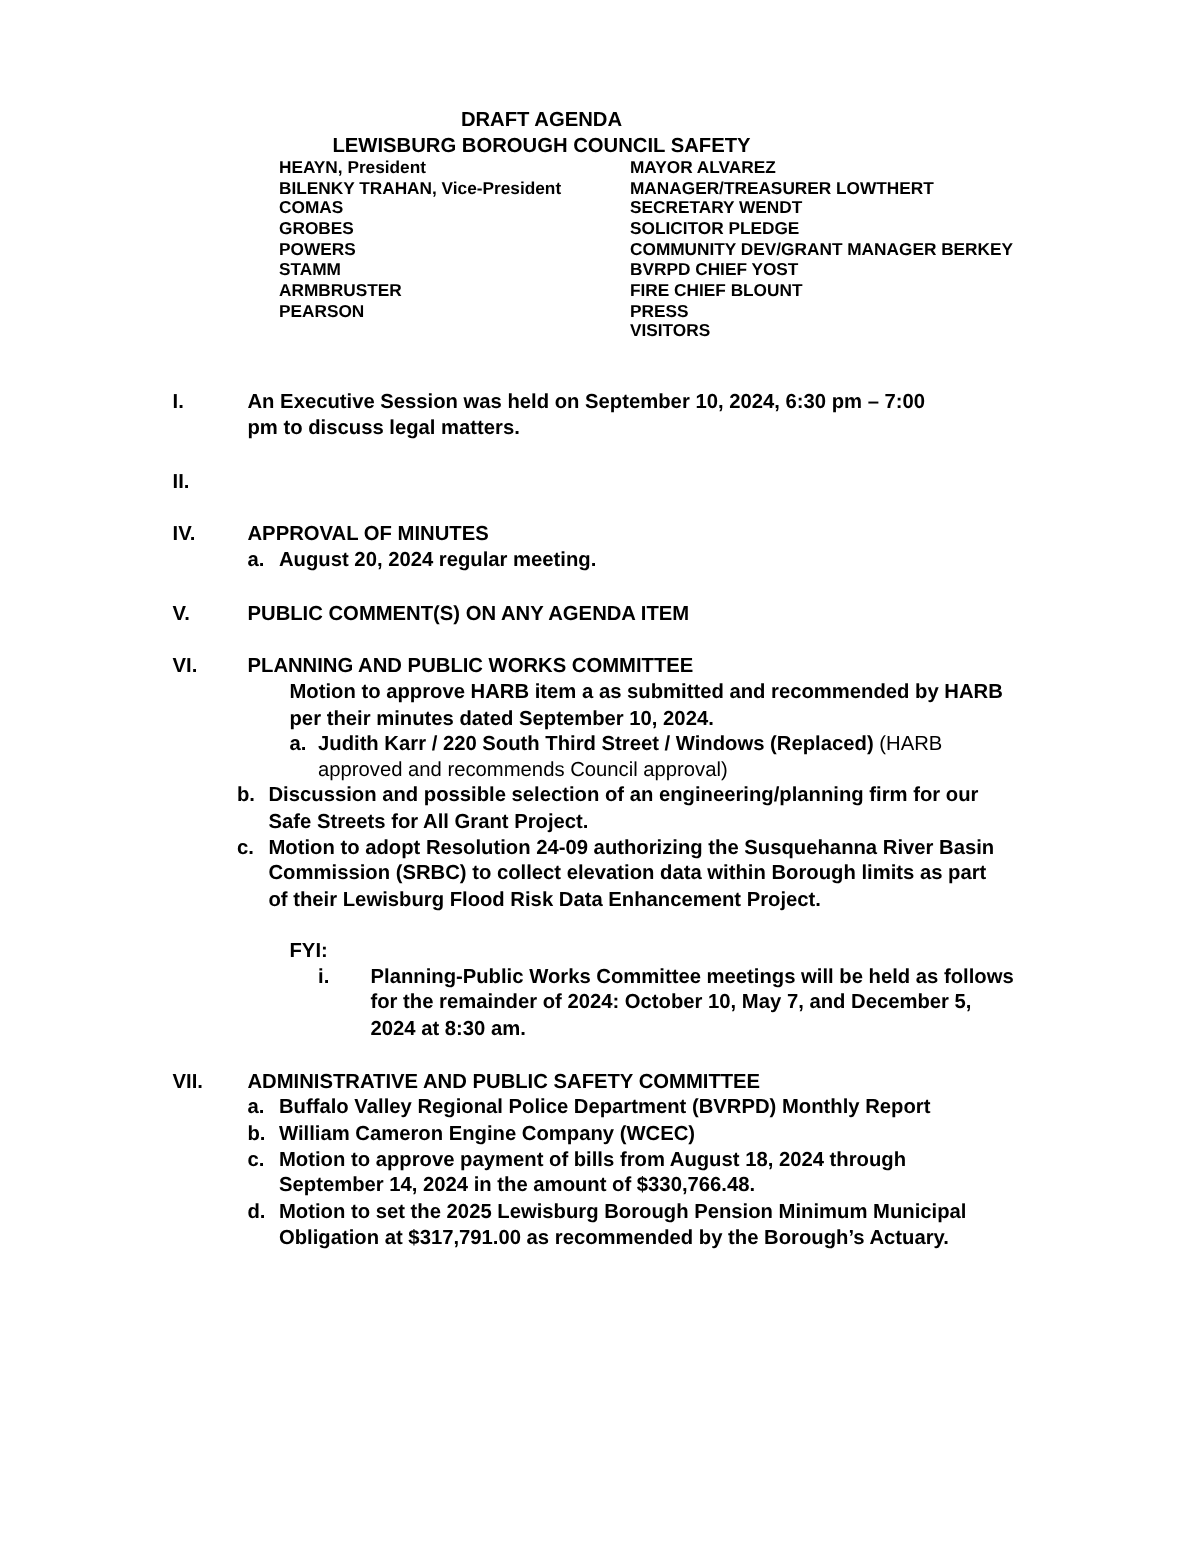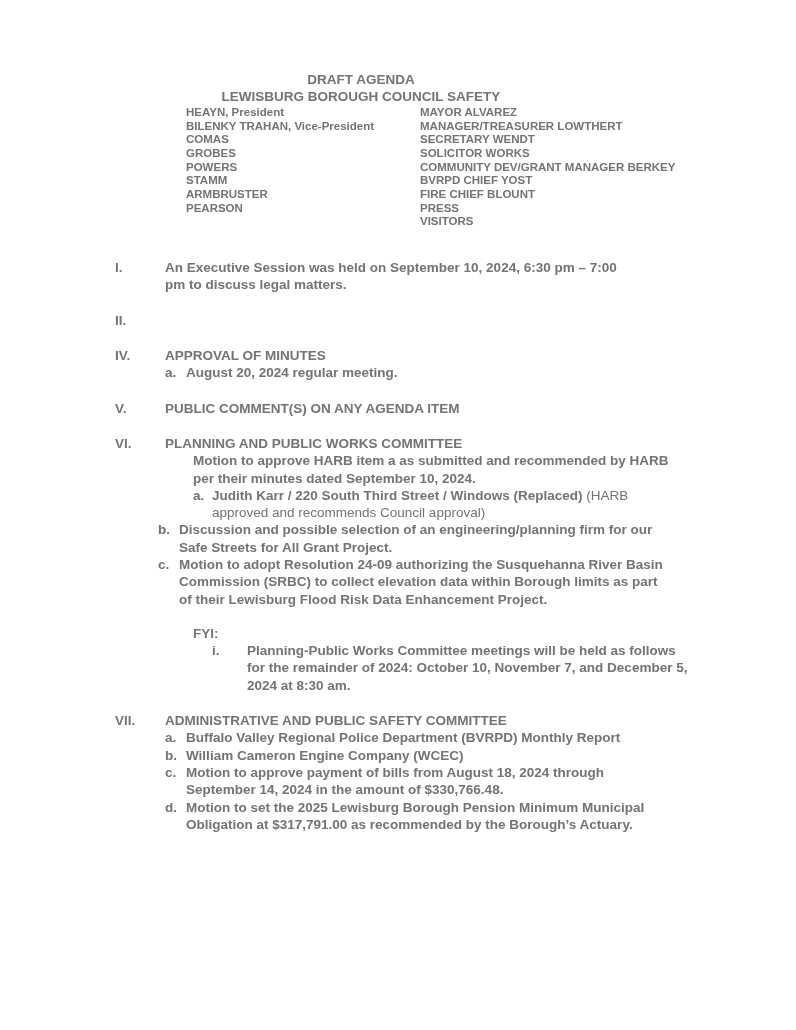--- a/index.html
+++ b/index.html
@@ -2,21 +2,21 @@
 <html><head>
 <meta charset="utf-8">
 <style>
   html, body { margin: 0; padding: 0; background: #e8e8e8; }
   .page {
     position: relative;
     width: 796px;
     height: 1030px;
     margin: 0 auto;
     background: #ffffff;
-    color: #737373;
+    color: #000000;
     font-family: "Liberation Sans", sans-serif;
     overflow: hidden;
   }
   
   .title-block {
     width: 722px;
     padding-top: 71px;
     text-align: center;
     font-weight: bold;
     font-size: 13.5px;
@@ -80,21 +80,21 @@
       <div>GROBES</div>
       <div>POWERS</div>
       <div>STAMM</div>
       <div>ARMBRUSTER</div>
       <div>PEARSON</div>
     </div>
     <div class="att-col-right">
       <div>MAYOR ALVAREZ</div>
       <div>MANAGER/TREASURER LOWTHERT</div>
       <div>SECRETARY WENDT</div>
-      <div>SOLICITOR WORKS</div>
+      <div>SOLICITOR PLEDGE</div>
       <div>COMMUNITY DEV/GRANT MANAGER BERKEY</div>
       <div>BVRPD CHIEF YOST</div>
       <div>FIRE CHIEF BLOUNT</div>
       <div>PRESS</div>
       <div>VISITORS</div>
     </div>
   </section>
 
   <main class="agenda">
 
@@ -146,21 +146,21 @@
             <div class="marker">c.</div>
             <div class="sub-text">Motion to adopt Resolution 24-09 authorizing the Susquehanna River Basin
 Commission (SRBC) to collect elevation data within Borough limits as part
 of their Lewisburg Flood Risk Data Enhancement Project.</div>
           </div>
         </div>
         <div class="fyi-label">FYI:</div>
         <div class="sub-row fyi-row">
           <div class="marker">i.</div>
           <div class="sub-text">Planning-Public Works Committee meetings will be held as follows
-for the remainder of 2024: October 10, November 7, and December 5,
+for the remainder of 2024: October 10, May 7, and December 5,
 2024 at 8:30 am.</div>
         </div>
       </div>
     </section>
 
     <section class="section">
       <div class="numeral">VII.</div>
       <div class="sec-body">
         <div class="pre">ADMINISTRATIVE AND PUBLIC SAFETY COMMITTEE</div>
         <div class="sub-row">

